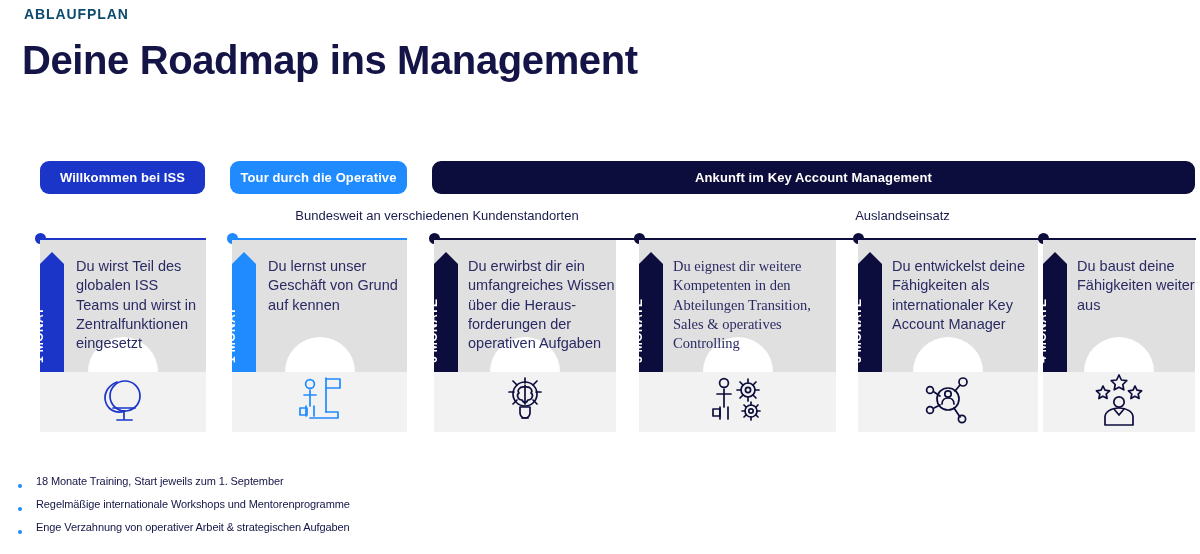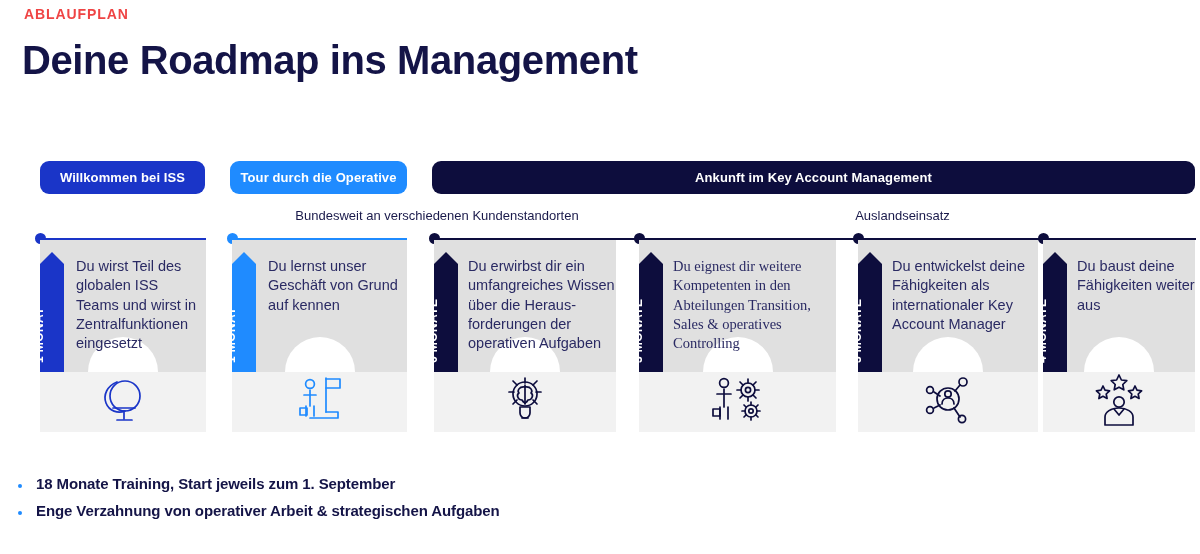--- a/index.html
+++ b/index.html
@@ -10,21 +10,21 @@
     color:#1a1a4b;
     overflow:hidden;
     position:relative;
   }
   .stage{position:relative;width:1200px;height:554px;}
 
   
   .eyebrow{
     position:absolute;left:24px;top:6px;
     font-size:14px;font-weight:700;letter-spacing:.9px;
-    color:#ef4444;
+    color:#0c4a6e;
   }
   .headline{
     position:absolute;left:22px;top:26px;
     font-size:40px;font-weight:700;letter-spacing:-.4px;
     color:#141447;
     white-space:nowrap;
     margin-top:12px;
   }
 
   
@@ -98,21 +98,21 @@
     display:flex;align-items:flex-start;
     margin-bottom:10px;
   }
   .bullet .dot{
     width:4px;height:4px;border-radius:50%;
     background:#1f8bff;
     margin:9px 14px 0 6px;
     flex:none;
   }
   .bullet .txt{
-    font-size:15px;font-weight:700;color:#141447;
+    font-size:11px;font-weight:400;color:#141447;
     white-space:nowrap;letter-spacing:-.1px;
   }
 </style>
 </head>
 <body>
 
 <div class="stage">
 
   <div class="eyebrow">ABLAUFPLAN</div>
   <div class="headline">Deine Roadmap ins Management</div>
@@ -268,17 +268,21 @@
       </div>
     </div>
 
   <div class="bullets" id="bullets">
       <div class="bullet">
         <div class="dot"></div>
         <div class="txt">18 Monate Training, Start jeweils zum 1. September</div>
       </div>
       <div class="bullet">
         <div class="dot"></div>
+        <div class="txt">Regelmäßige internationale Workshops und Mentorenprogramme</div>
+      </div>
+      <div class="bullet">
+        <div class="dot"></div>
         <div class="txt">Enge Verzahnung von operativer Arbeit &amp; strategischen Aufgaben</div>
       </div>
     </div>
 
 </div>
 
 </body></html>

